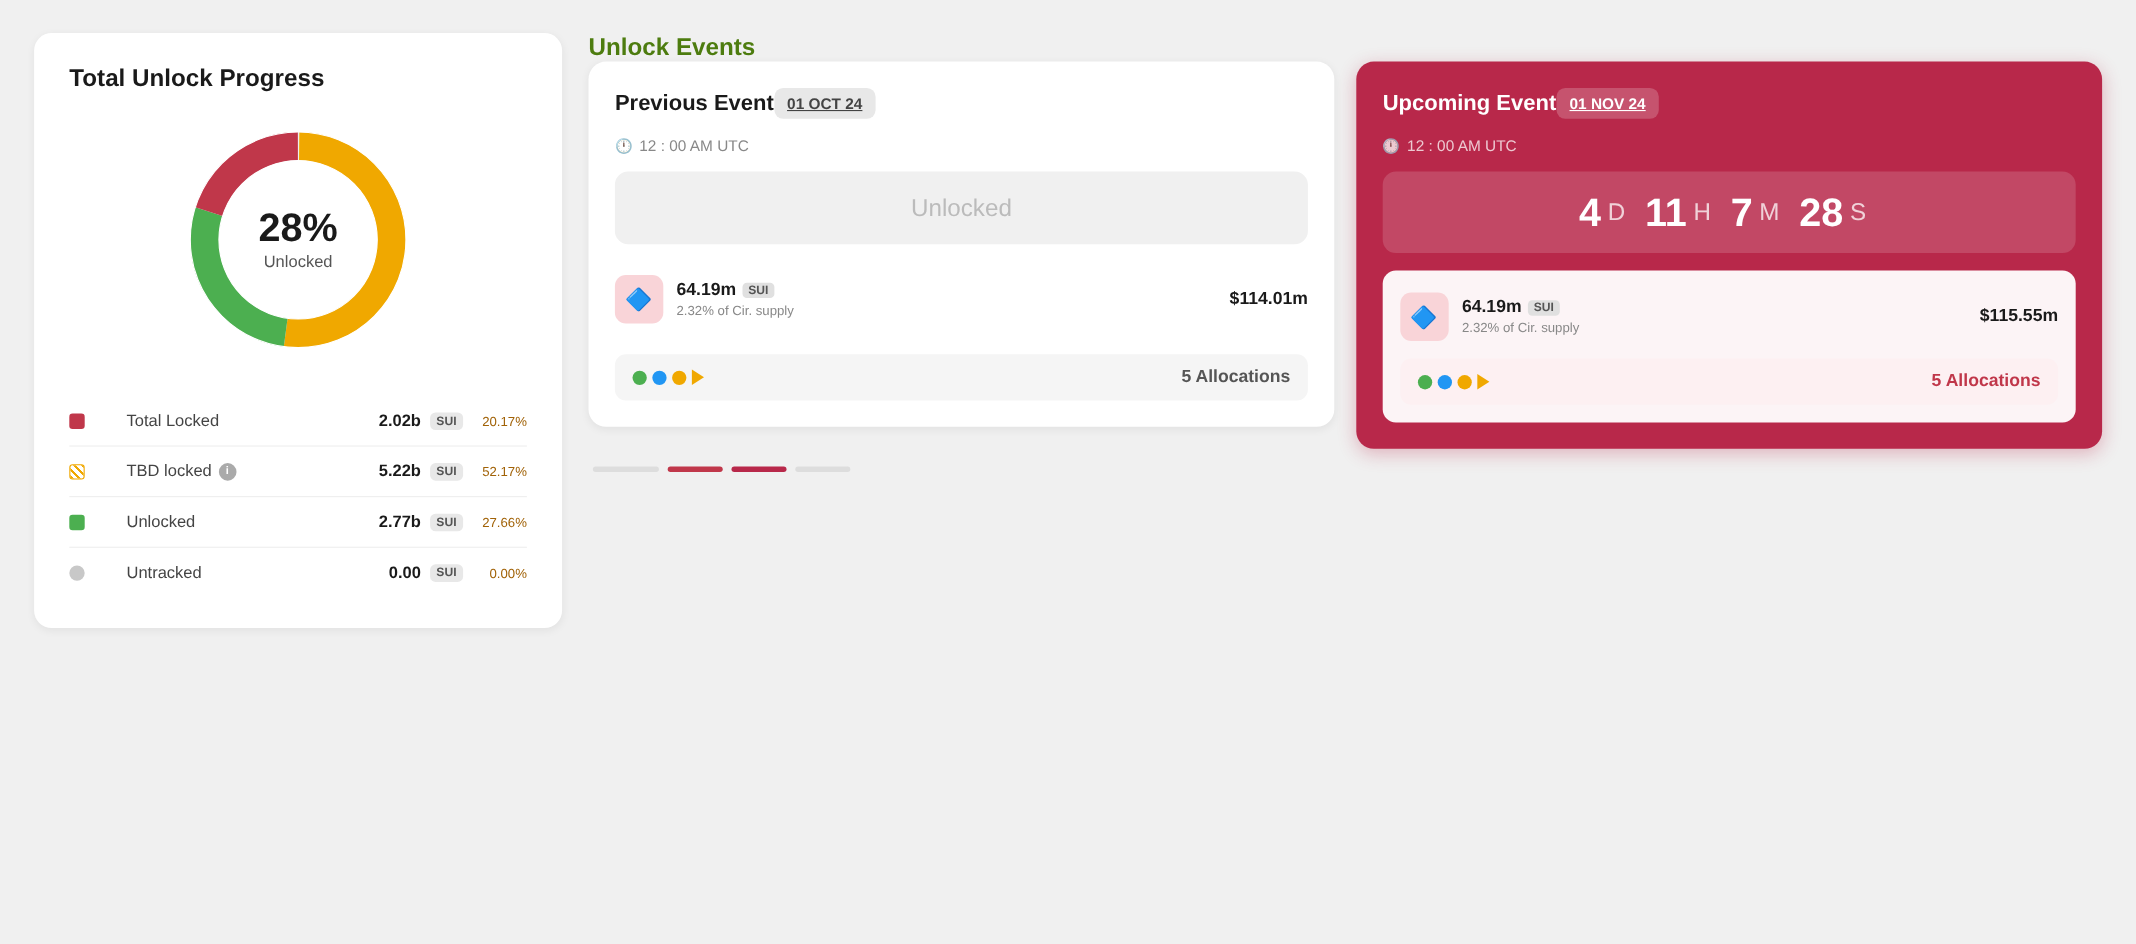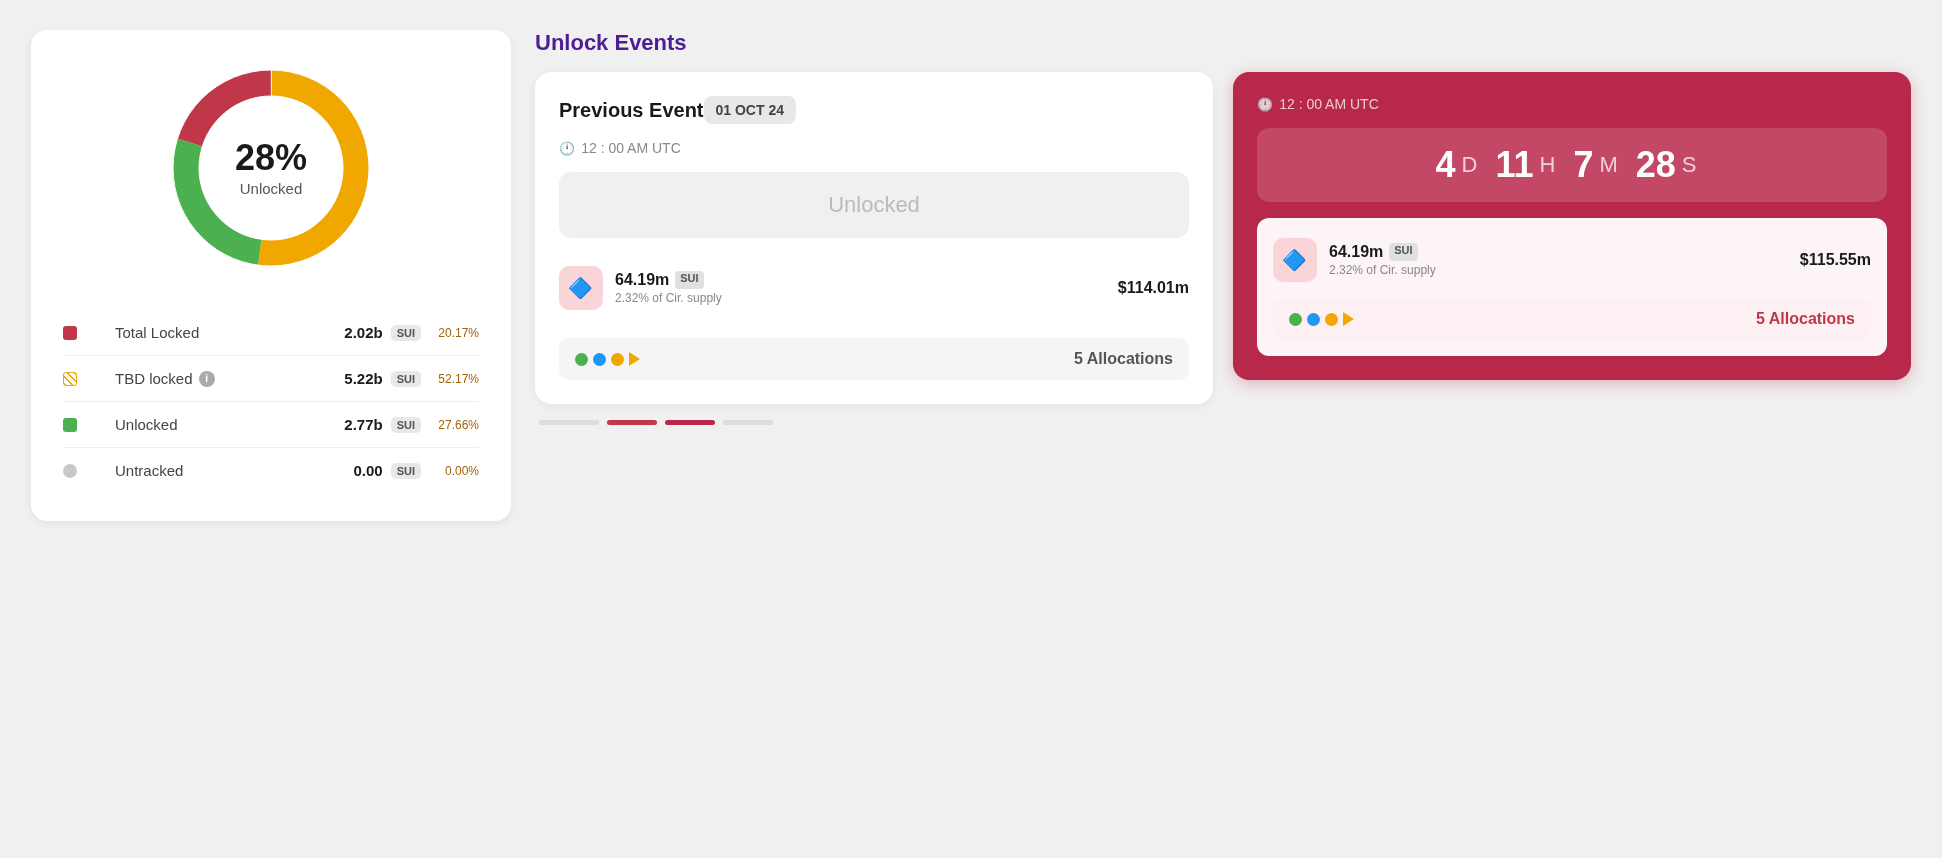--- a/index.html
+++ b/index.html
@@ -149,22 +149,21 @@
 
     
     .events-section {
       flex: 1;
       display: flex;
       flex-direction: column;
     }
     .events-title {
       font-size: 22px;
       font-weight: 700;
-      color: #4c1d95;
-      margin-bottom: 16px;
+      color: #4d7c0f;
     }
     .events-row {
       display: flex;
       gap: 20px;
       align-items: flex-start;
     }
 
     
     .prev-event-card {
       background: #fff;
@@ -187,20 +186,21 @@
       color: #1a1a1a;
     }
     .event-title.light { color: #fff; }
     .event-date-badge {
       background: #e8e8e8;
       border-radius: 8px;
       padding: 6px 12px;
       font-size: 14px;
       font-weight: 600;
       color: #444;
+      text-decoration: underline;
     }
     .event-date-badge.dark {
       background: rgba(255,255,255,0.2);
       color: #fff;
     }
     .event-time {
       display: flex;
       align-items: center;
       gap: 6px;
       font-size: 14px;
@@ -261,20 +261,21 @@
       align-items: center;
       justify-content: center;
       font-size: 20px;
     }
     .token-icon.dark {
       background: rgba(255,255,255,0.15);
     }
     .token-info { flex: 1; }
     .token-amount {
       display: flex;
+      align-items: center;
       gap: 6px;
       font-size: 16px;
       font-weight: 600;
       color: #1a1a1a;
     }
     .token-supply {
       font-size: 12px;
       color: #888;
       margin-top: 2px;
     }
@@ -361,20 +362,21 @@
       color: #555;
     }
   </style>
 </head>
 <body>
 
 <div class="main-container">
   <div class="content-row">
 
     <div class="progress-card">
+      <div class="progress-card-title">Total Unlock Progress</div>
 
       <div class="donut-container">
         <div class="donut-wrapper">
           <svg viewBox="0 0 220 220">
 
             <circle cx="110" cy="110" r="85" fill="none" stroke="#eee" stroke-width="26"></circle>
 
             <circle cx="110" cy="110" r="85" fill="none" stroke="#f0a800" stroke-width="26" stroke-dasharray="277 257" stroke-dashoffset="-1" transform="rotate(-90 110 110)"></circle>
 
             <circle cx="110" cy="110" r="85" fill="none" stroke="#4caf50" stroke-width="26" stroke-dasharray="148 386" stroke-dashoffset="-278" transform="rotate(-90 110 110)"></circle>
@@ -464,20 +466,24 @@
               <div class="alloc-dot" style="background:#4caf50;"></div>
               <div class="alloc-dot" style="background:#2196f3;"></div>
               <div class="alloc-dot" style="background:#f0a800;"></div>
               <div class="alloc-arrow" style="border-left-color:#f0a800;"></div>
             </div>
             <span class="alloc-label">5 Allocations</span>
           </div>
         </div>
 
         <div class="upcoming-event-card">
+          <div class="event-header">
+            <span class="event-title light">Upcoming Event</span>
+            <span class="event-date-badge dark">01 NOV 24</span>
+          </div>
           <div class="event-time light">
             <span class="clock-icon">🕛</span>
             <span>12 : 00 AM UTC</span>
           </div>
 
           <div class="countdown-bar">
             <span class="countdown-num">4</span>
             <span class="countdown-unit">D</span>
             <span class="countdown-num">11</span>
             <span class="countdown-unit">H</span>

